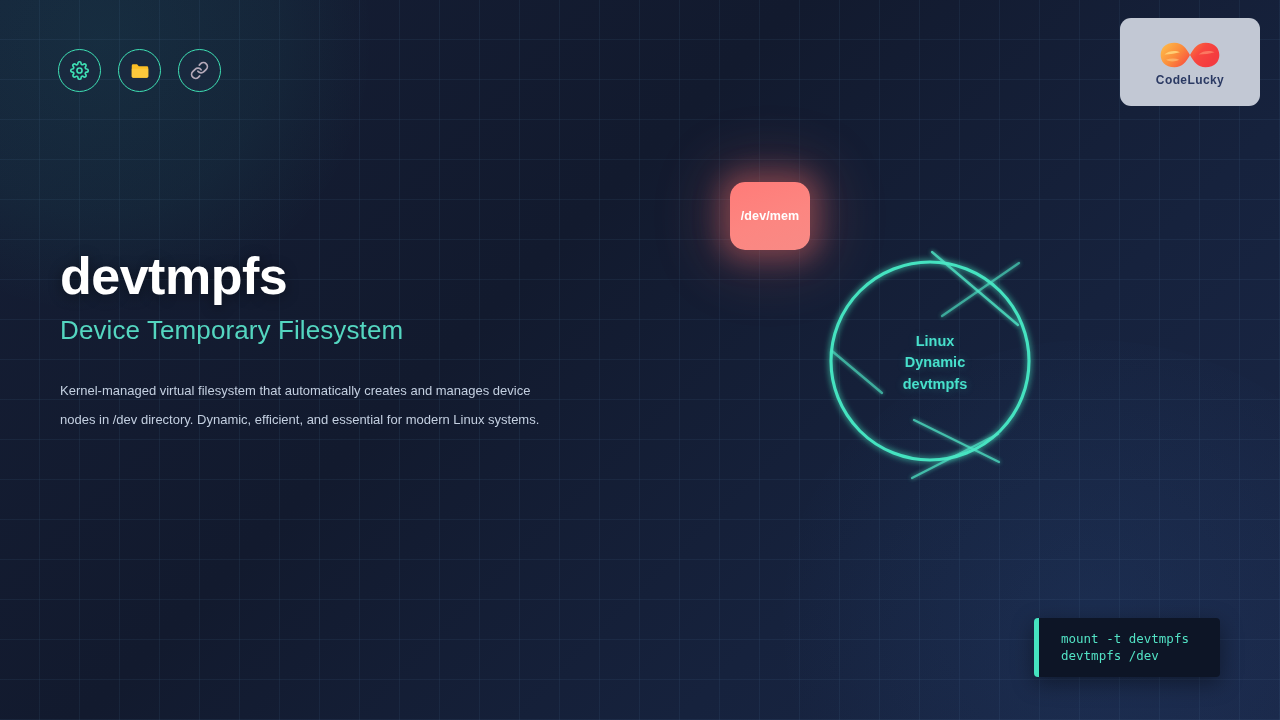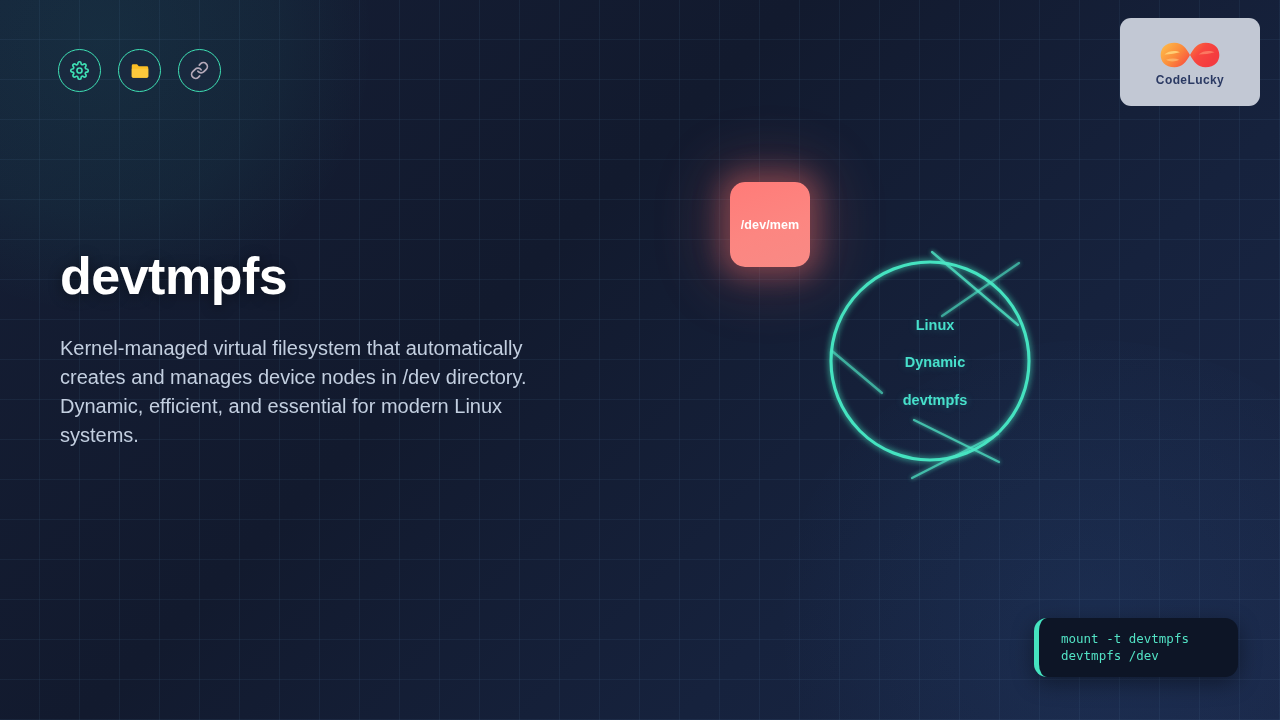--- a/index.html
+++ b/index.html
@@ -138,33 +138,33 @@
   #page-subtitle {
     margin-top: 11px;
     font-size: 26px;
     font-weight: 400;
     color: #54d6c0;
     letter-spacing: 0.1px;
   }
 
   #page-description {
     margin-top: 30px;
-    font-size: 20px;
+    font-size: 13px;
     line-height: 29px;
     color: #c3cfe0;
     max-width: 500px;
   }
 
   
   #dev-mem-node {
     position: absolute;
     left: 730px;
     top: 182px;
     width: 80px;
-    height: 85px;
+    height: 68px;
     border-radius: 15px;
     background: linear-gradient(160deg, #ff7b78 0%, #fc8681 55%, #f88a85 100%);
     box-shadow:
       0 0 26px 10px rgba(255, 110, 105, 0.34),
       0 0 60px 22px rgba(255, 110, 105, 0.16);
     display: flex;
     align-items: center;
     justify-content: center;
     z-index: 5;
   }
@@ -191,40 +191,40 @@
   #kernel-label {
     position: absolute;
     left: 0;
     top: 0;
     width: 250px;
     height: 250px;
     display: flex;
     flex-direction: column;
     align-items: center;
     justify-content: center;
-    gap: 16px;
+    gap: 0px;
     pointer-events: none;
   }
 
   .kernel-label-line {
     font-size: 14.5px;
     font-weight: 700;
     color: #47e0cb;
     line-height: 21.5px;
     text-shadow: 0 0 8px rgba(71, 224, 203, 0.28);
   }
 
   
   #code-block {
     position: absolute;
     left: 1034px;
     top: 618px;
-    width: 204px;
+    width: 186px;
     padding: 13px 14px 13px 22px;
-    border-radius: 13px;
+    border-radius: 4px;
     background: #0d1526;
     border-left: 5px solid #45e3c0;
     box-shadow: 0 6px 22px rgba(0,0,0,0.40);
     z-index: 6;
   }
 
   #code-text {
     font-family: "DejaVu Sans Mono", monospace;
     font-size: 12.5px;
     line-height: 16.5px;
@@ -287,20 +287,21 @@
         <path d="M12 30 C20 23 33 22 41 26 C33 28 24 30 12 30 Z" fill="#ffd37a" opacity="0.92"></path>
         <path d="M76 30 C85 22 98 22 106 26 C96 29 87 30 76 30 Z" fill="#ffa27d" opacity="0.55"></path>
         <path d="M40 40 C32 44 22 44 15 40 C24 37 33 37 40 40 Z" fill="#ffcf86" opacity="0.55"></path>
       </svg>
     </span>
     <span id="brand-text">CodeLucky</span>
   </div>
 
   <div id="content">
     <h1 id="page-title">devtmpfs</h1>
+    <div id="page-subtitle">Device Temporary Filesystem</div>
     <p id="page-description">Kernel-managed virtual filesystem that automatically creates and manages device nodes in /dev directory. Dynamic, efficient, and essential for modern Linux systems.</p>
   </div>
 
   <div id="dev-mem-node">
     <span id="dev-mem-label">/dev/mem</span>
   </div>
 
   <div id="kernel-diagram">
     <svg width="250" height="250" viewBox="0 0 250 250">
       <defs>

